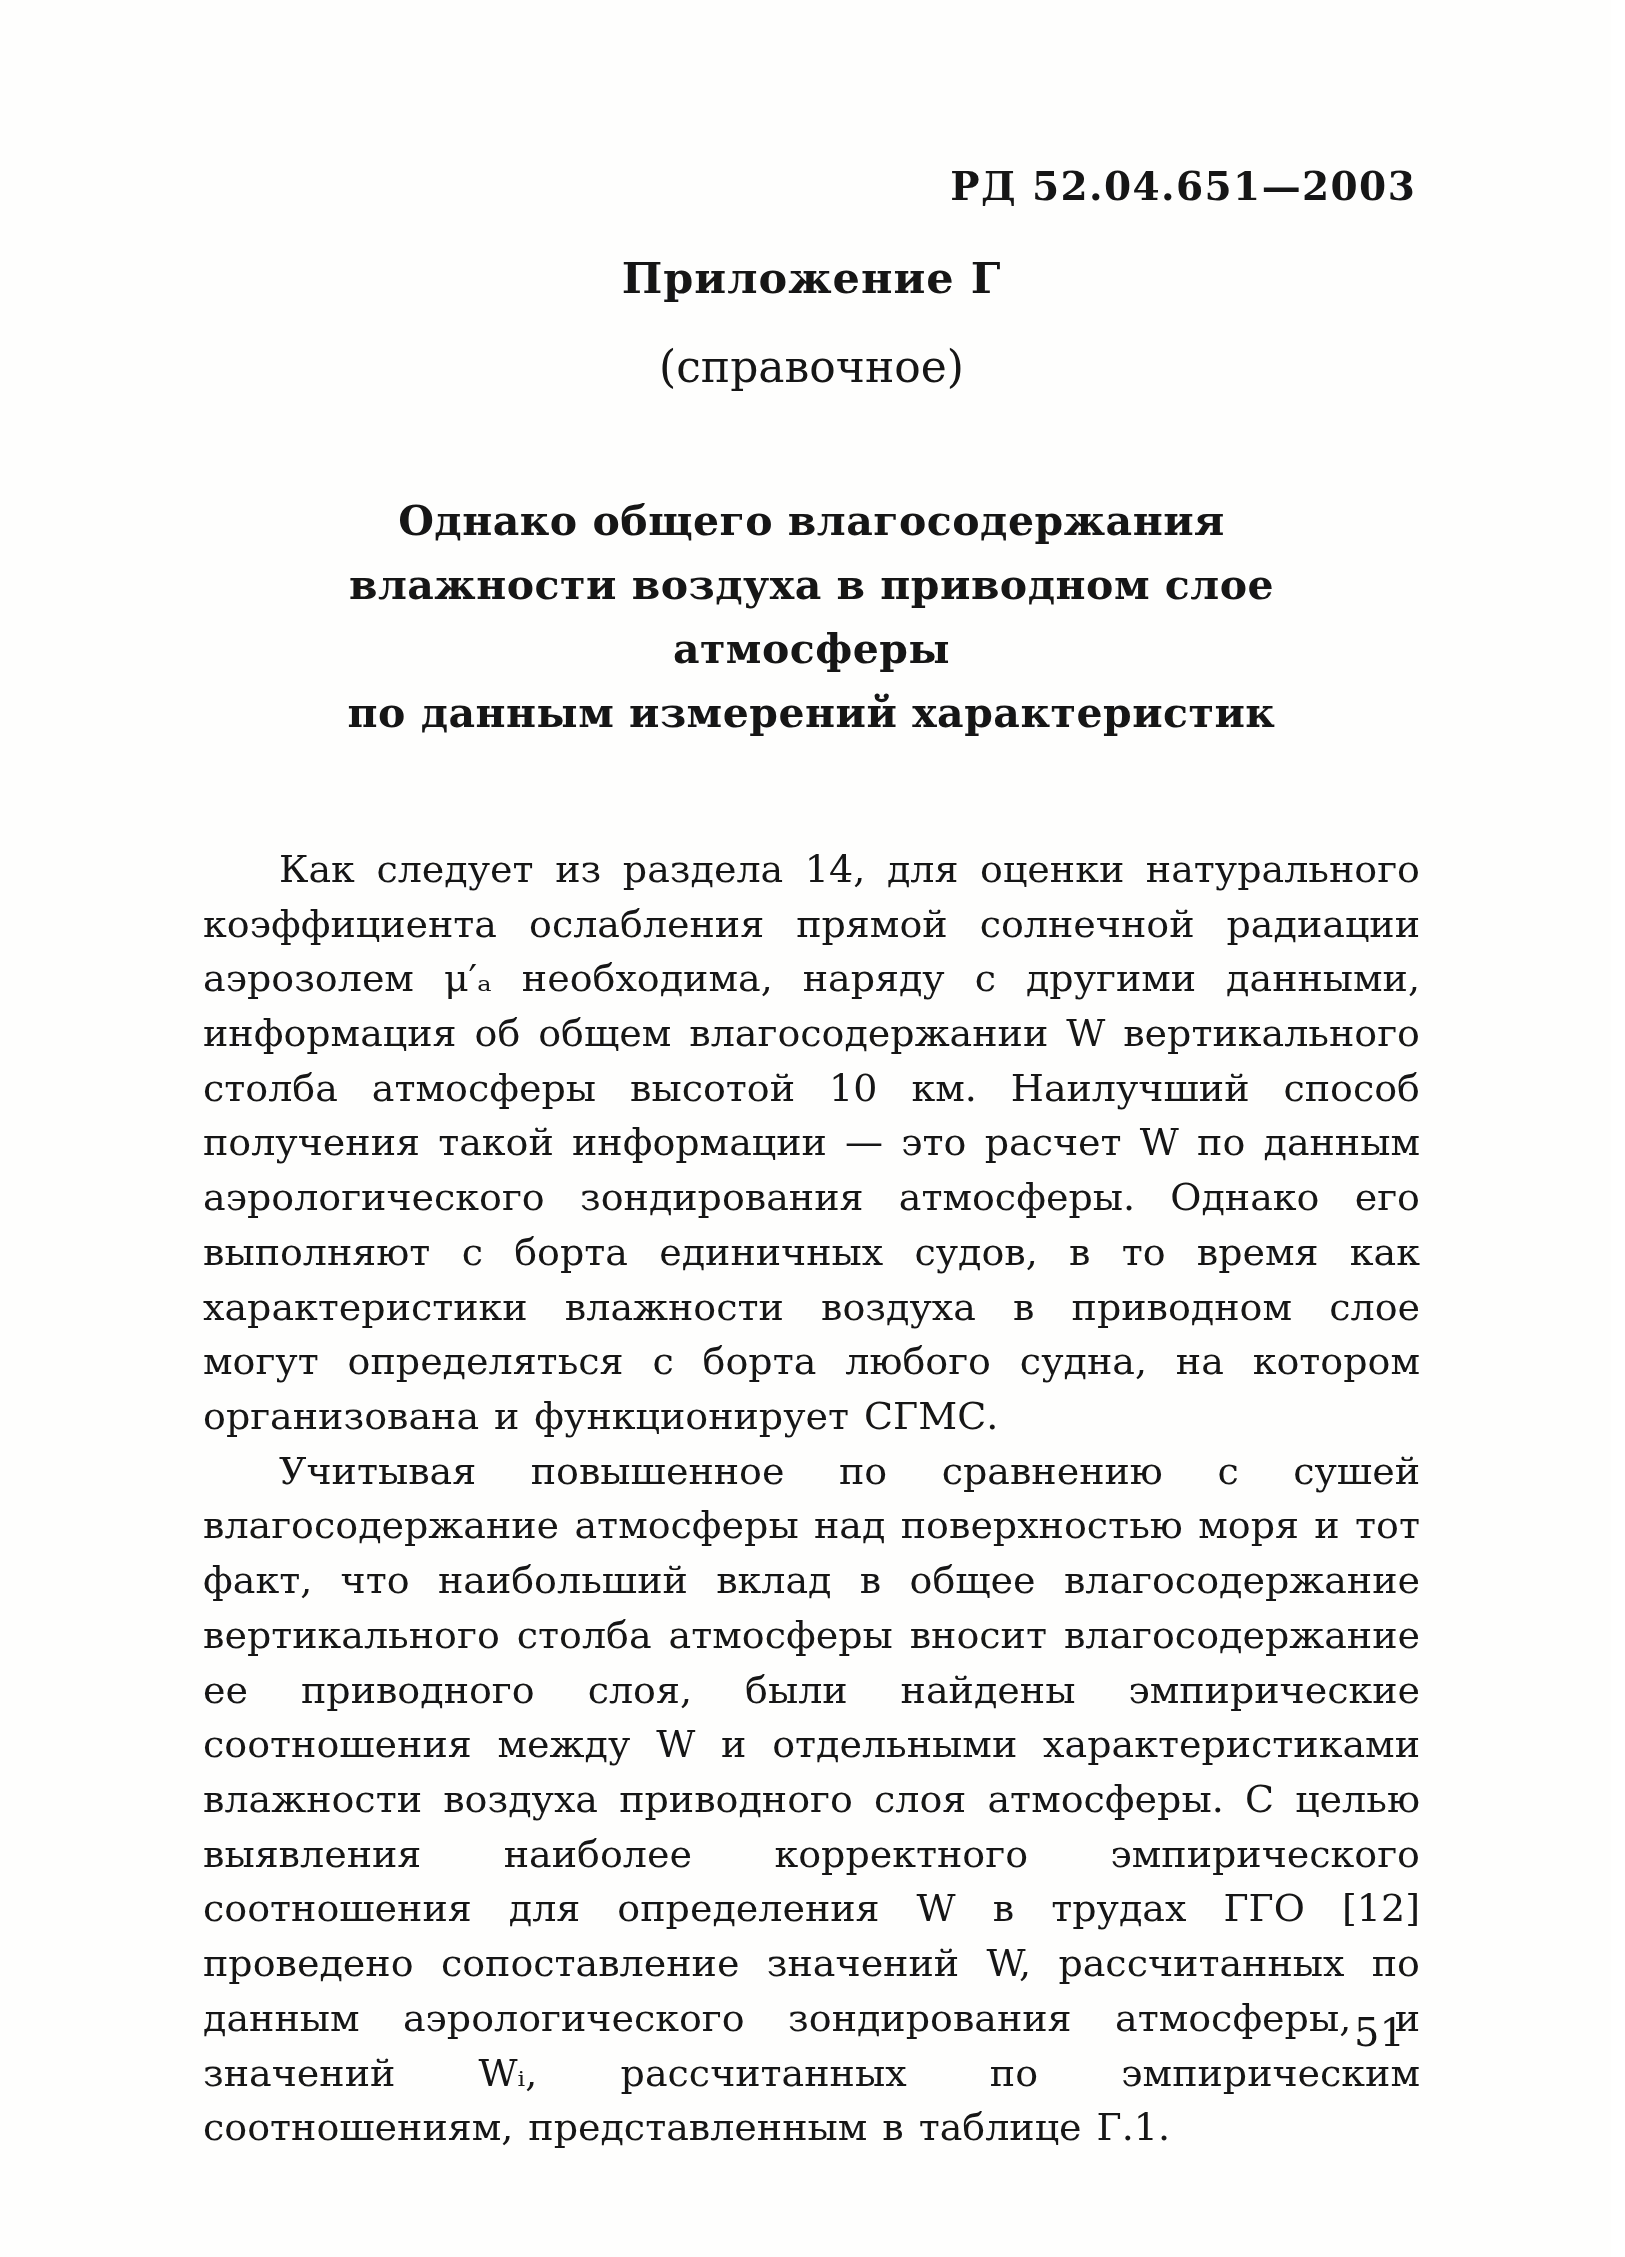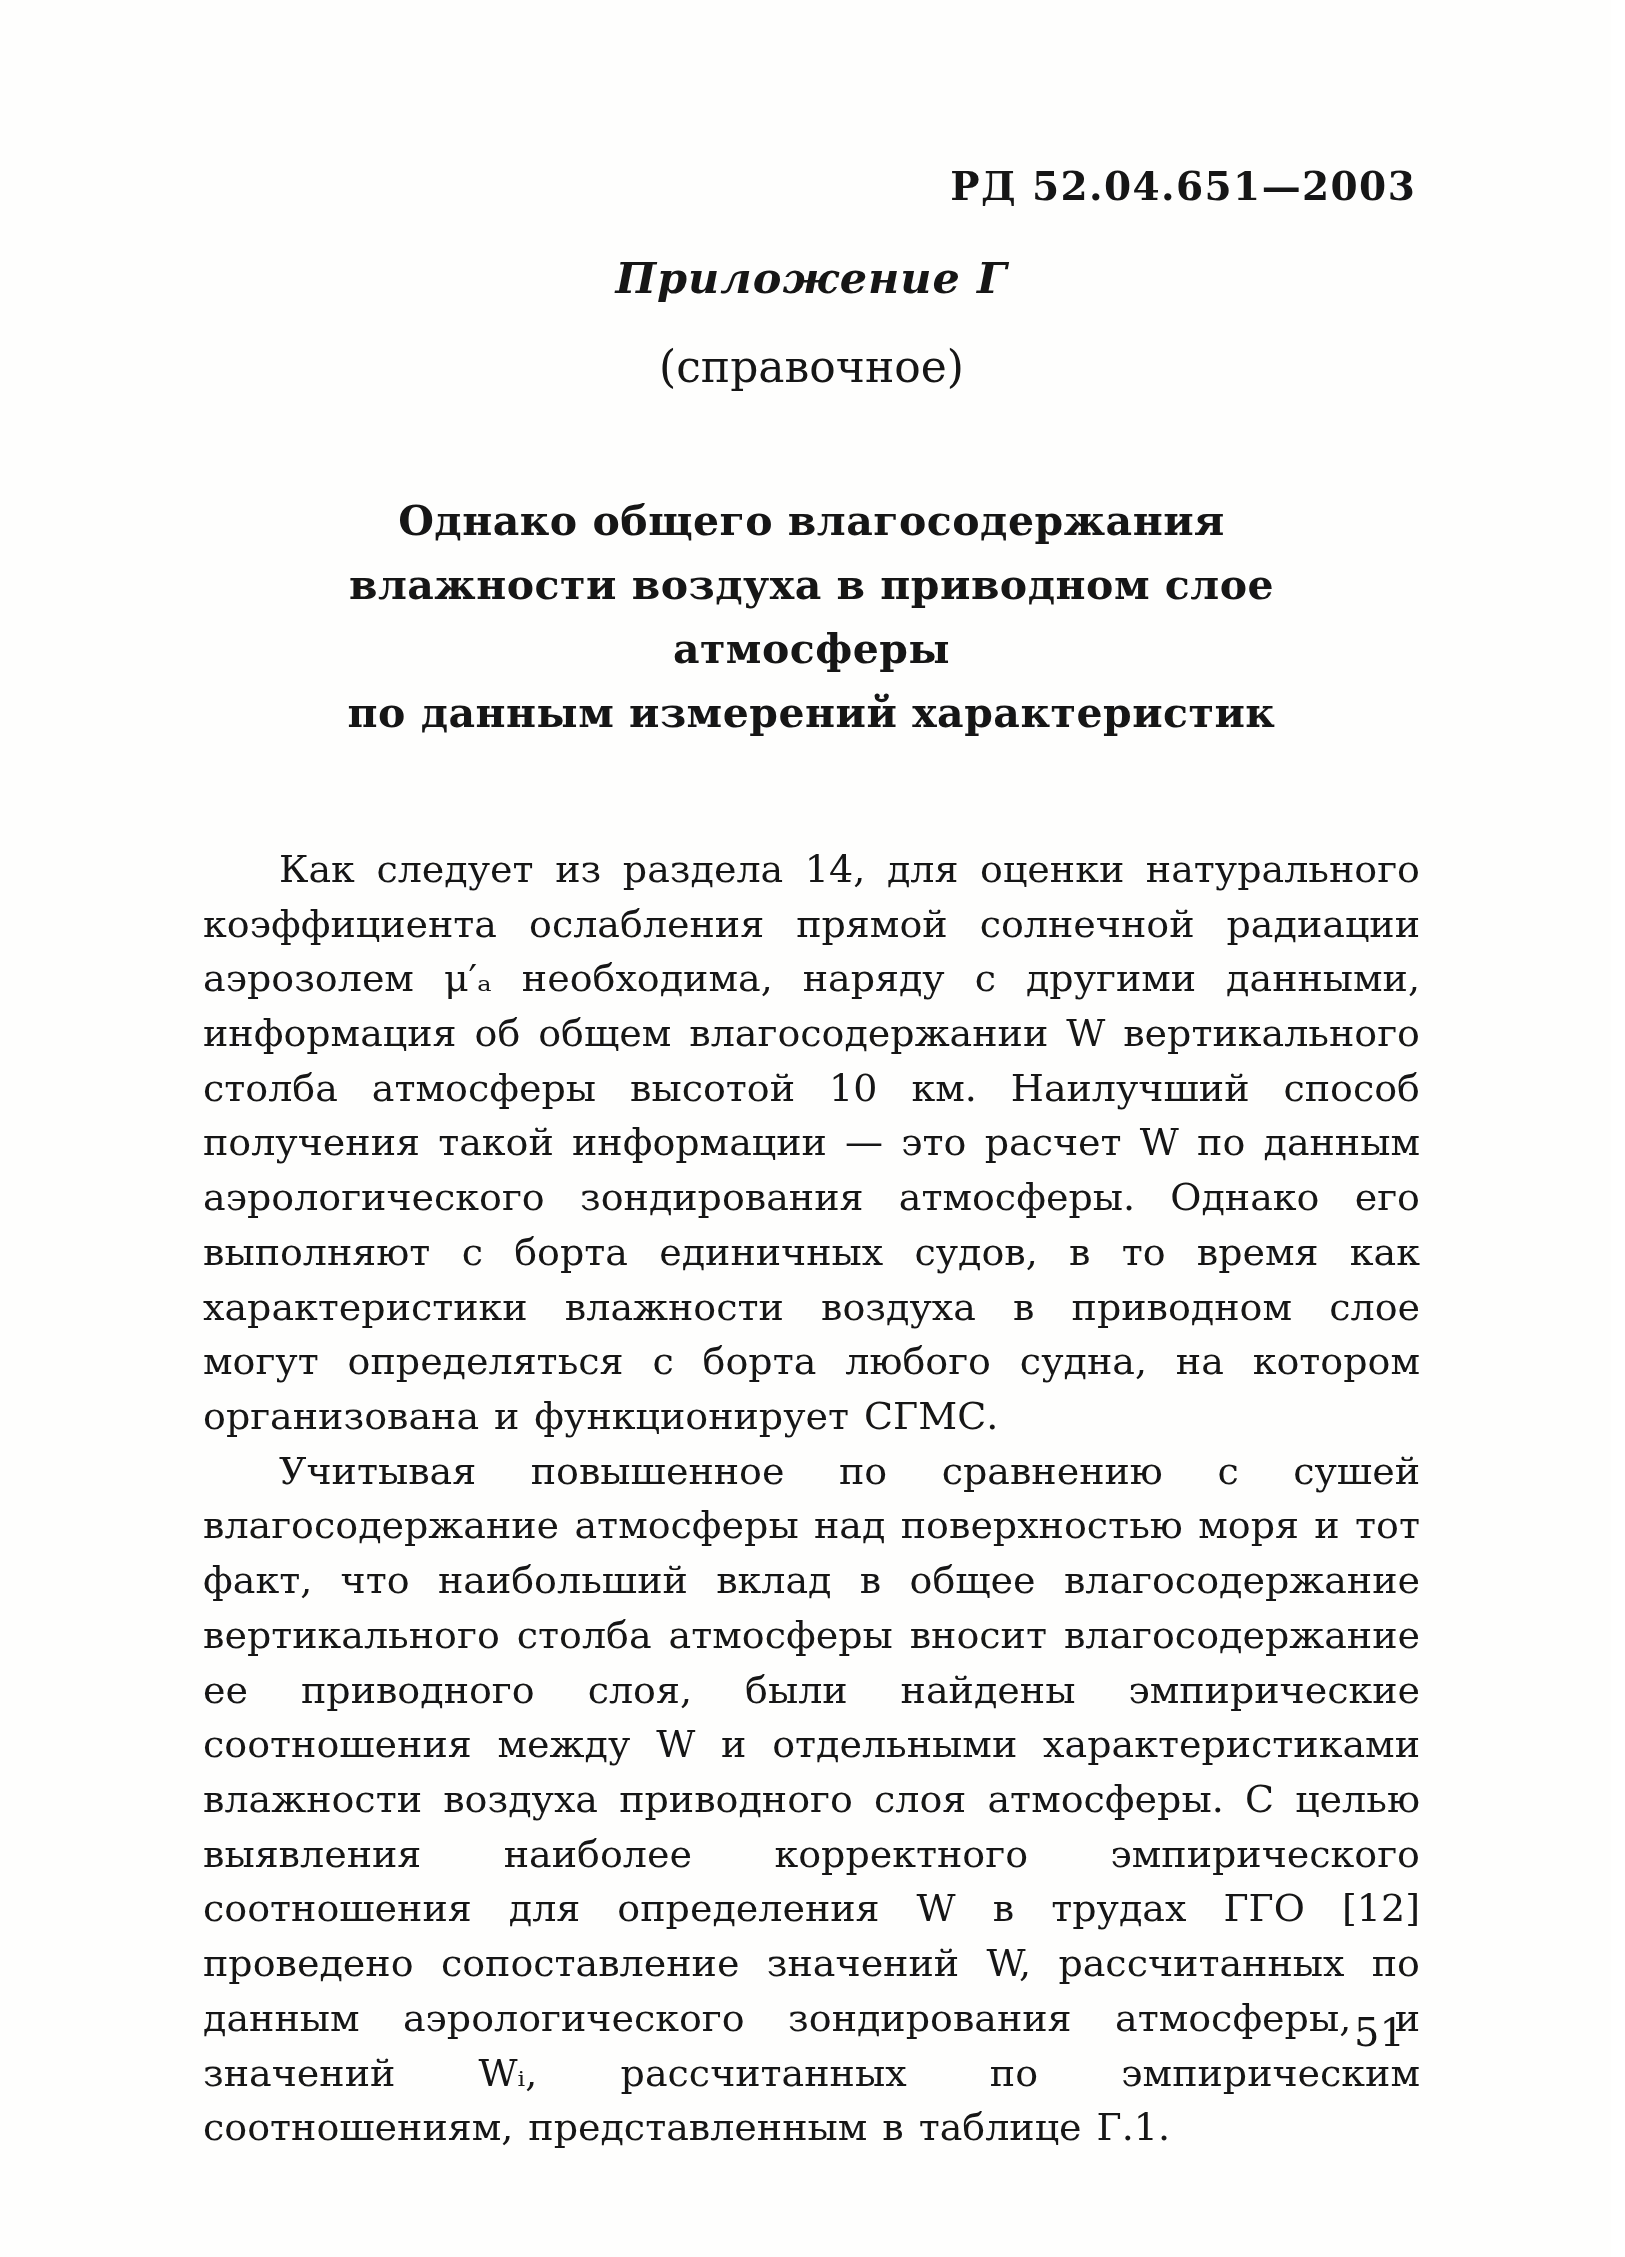--- a/index.html
+++ b/index.html
@@ -27,21 +27,20 @@
     font-size: 39px;
     letter-spacing: 1.4px;
     padding-right: 3.8px;
   }
   .appendix-title {
     text-align: center;
     font-weight: bold;
     font-size: 43px;
     letter-spacing: 1px;
     margin: 44px 0 0 0;
-    font-style: italic;
   }
   .appendix-subtitle {
     text-align: center;
     font-size: 44px;
     margin-top: 38px;
   }
   .heading {
     text-align: center;
     font-weight: bold;
     font-size: 41px;

